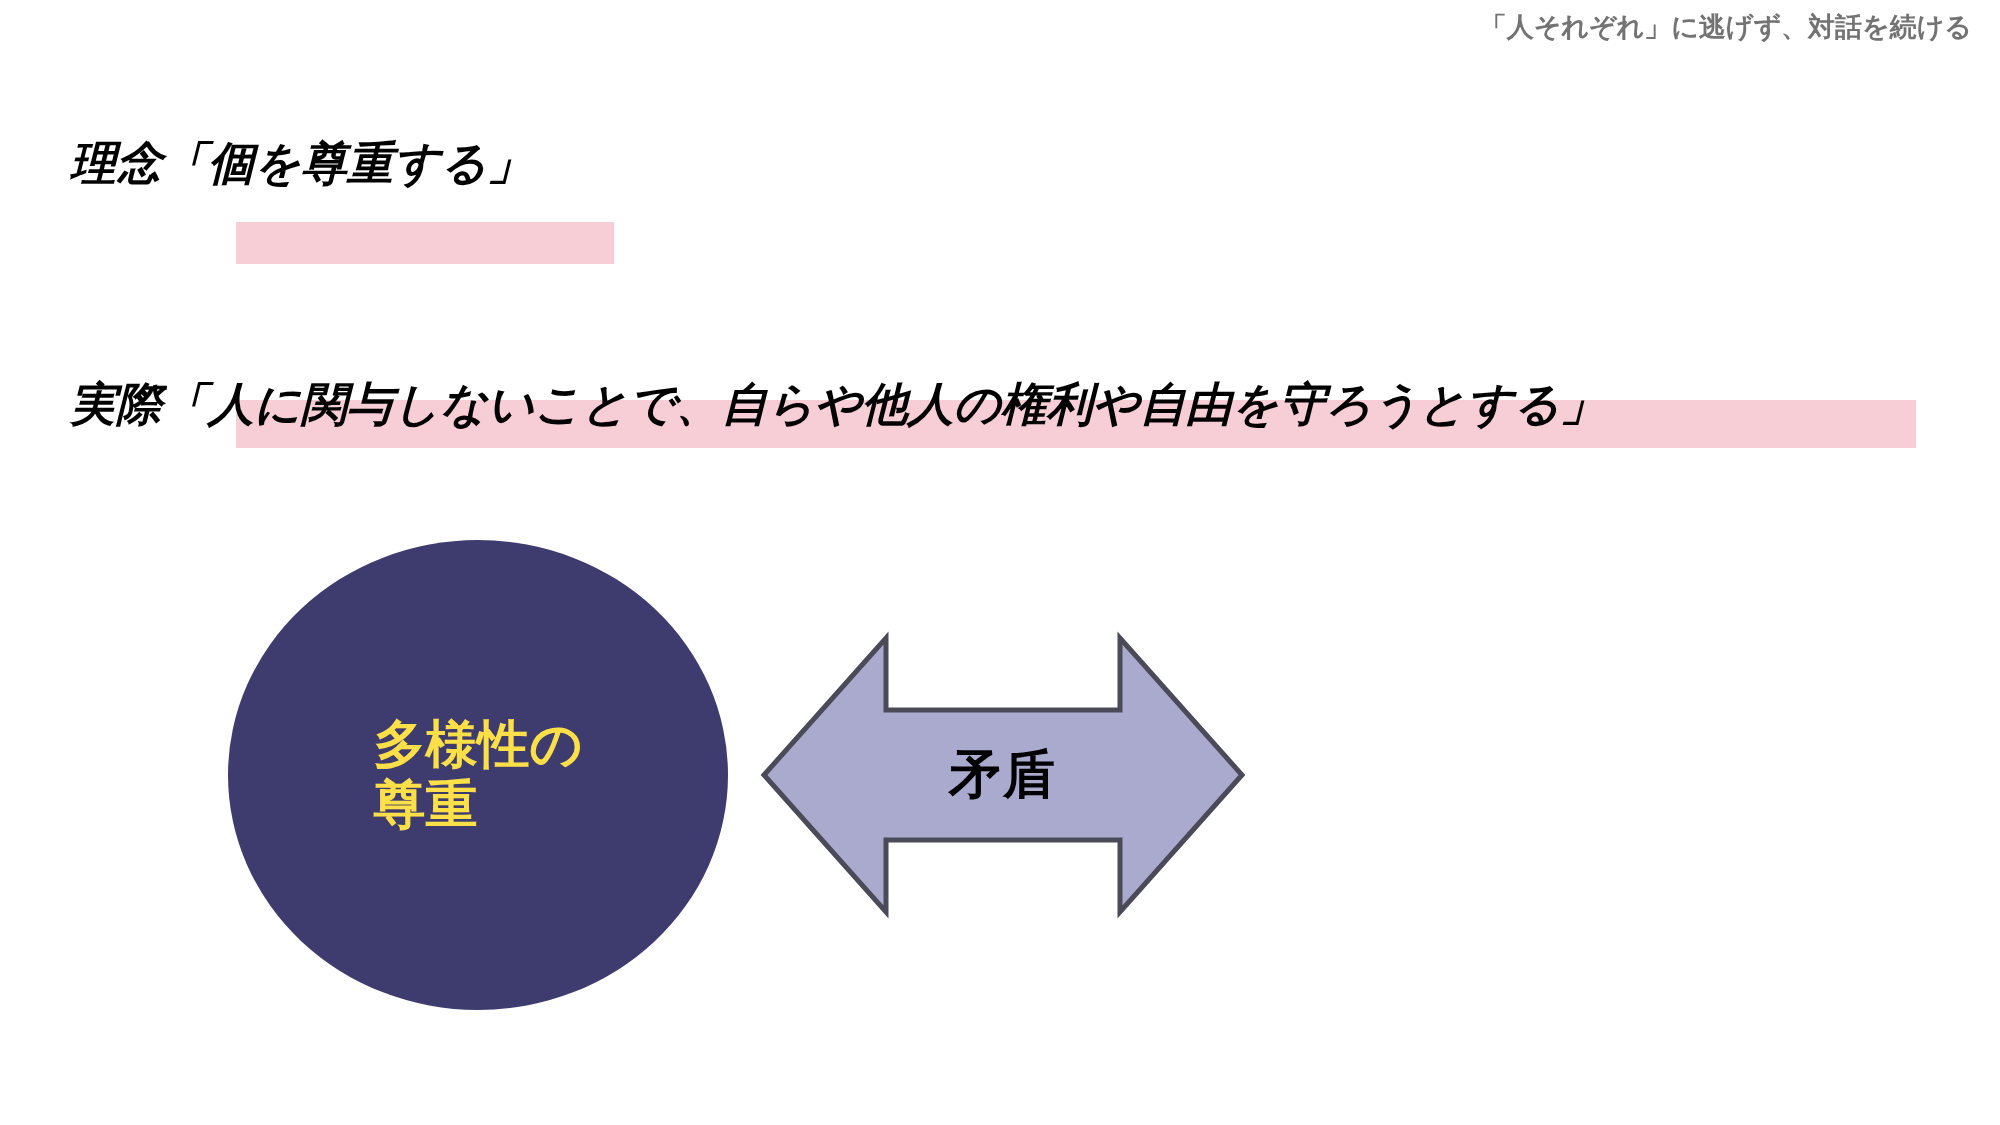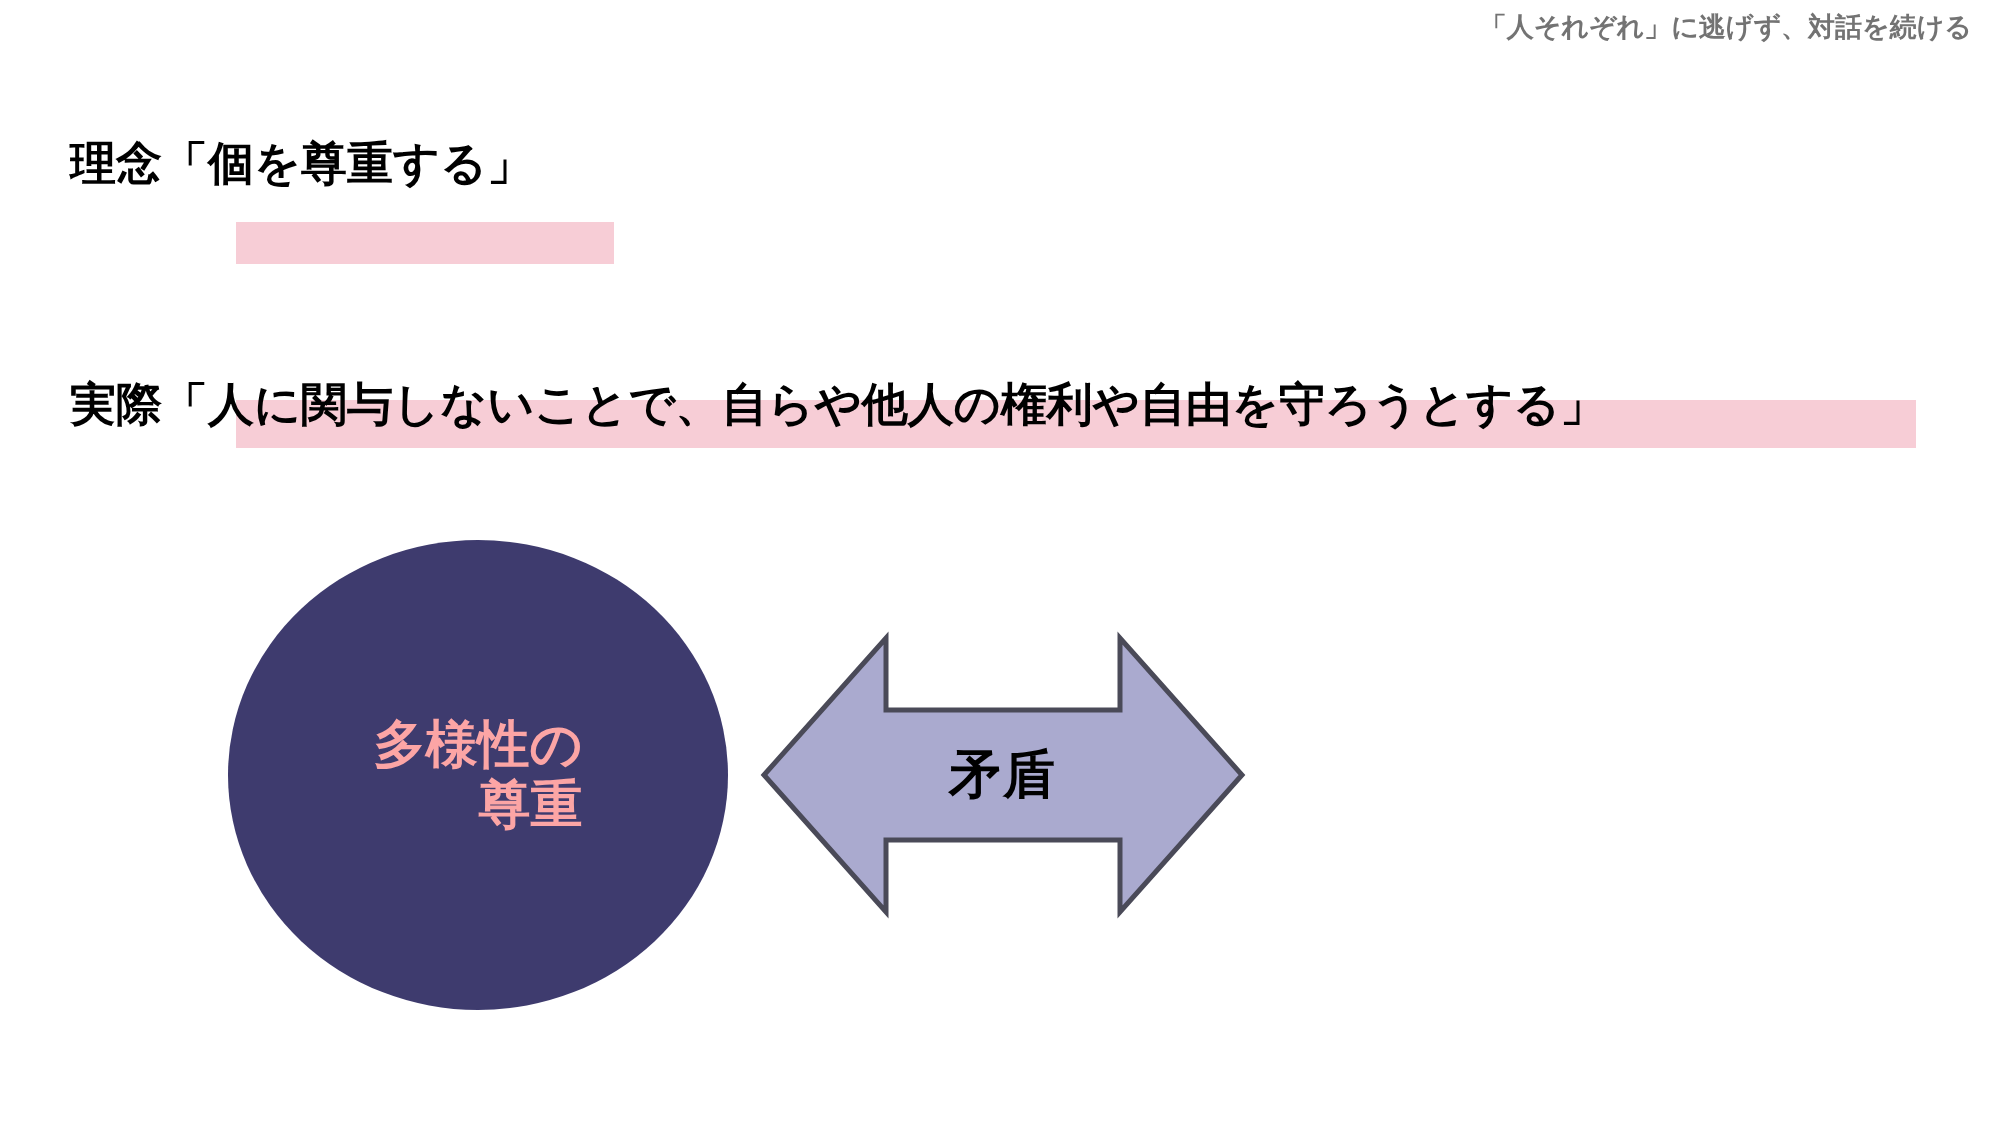--- a/index.html
+++ b/index.html
@@ -51,40 +51,40 @@
     top: 222px;
     width: 378px;
     height: 42px;
   }
   #highlight-bar-actual {
     left: 236px;
     top: 400px;
     width: 1680px;
     height: 48px;
   }
-  .statement-line { z-index: 2; }
+  .statement-line { z-index: 2; font-style: italic; }
 
   
   #diagram {
     position: absolute;
     left: 0;
     top: 520px;
     width: 2000px;
     height: 610px;
   }
 
   .concept-ellipse {
     position: absolute;
     background: #3E3B6E;
     border-radius: 50%;
     display: flex;
     align-items: center;
     justify-content: center;
-    text-align: right;
-    color: #fca5a5;
+    text-align: left;
+    color: #fde047;
     font-size: 52px;
     font-weight: bold;
     line-height: 1.15;
   }
   #ellipse-left {
     left: 228px;
     top: 20px;
     width: 500px;
     height: 470px;
   }

